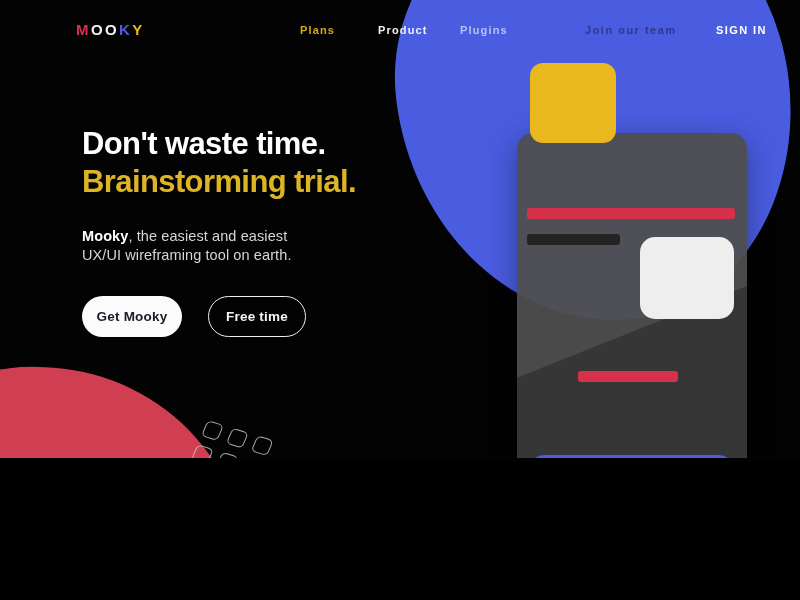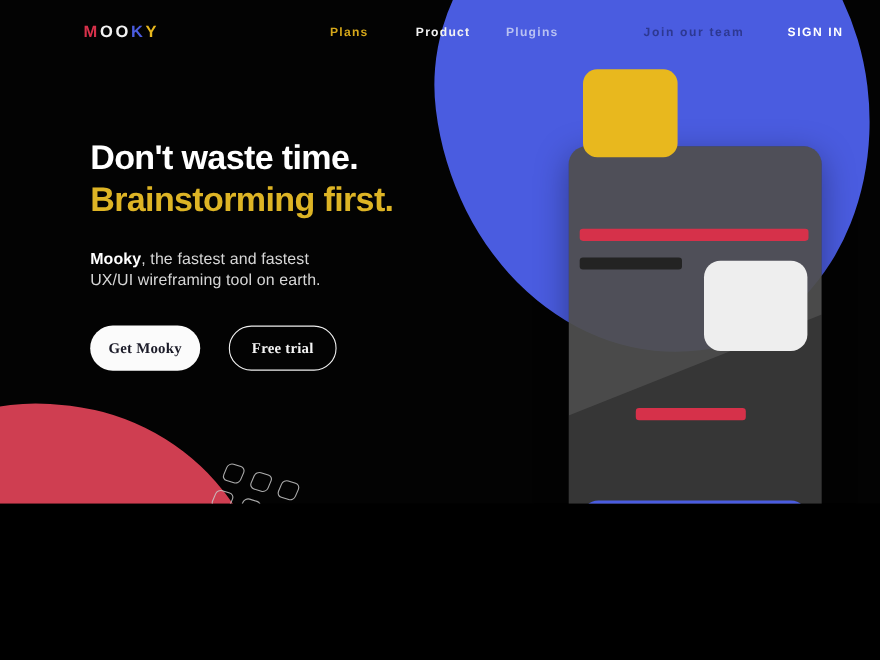--- a/index.html
+++ b/index.html
@@ -114,21 +114,20 @@
     color: #d6d6d6;
     letter-spacing: 0.1px;
   }
   .subcopy b { color: #ffffff; font-weight: bold; }
 
   .cta-row {
     margin-top: 31px;
     display: flex;
     align-items: center;
     gap: 26px;
-    font-family: Liberation Serif, serif;
   }
   .btn {
     box-sizing: border-box;
     height: 41px;
     border-radius: 21px;
     display: flex;
     align-items: center;
     justify-content: center;
     font-size: 13.5px;
     font-weight: bold;
@@ -275,28 +274,28 @@
       <a class="nav-item nav-join">Join our team</a>
       <a class="nav-item nav-signin">SIGN IN</a>
     </nav>
 
   </div>
 
   <div class="hero">
 
     <h1 class="headline">
       <span class="line1">Don't waste time.</span>
-      <span class="line2">Brainstorming first.</span>
+      <span class="line2">Brainstorming trial.</span>
     </h1>
 
-    <p class="subcopy"><b>Mooky</b><span>, the fastest and fastest</span><br><span>UX/UI wireframing tool on earth.</span></p>
+    <p class="subcopy"><b>Mooky</b><span>, the easiest and easiest</span><br><span>UX/UI wireframing tool on earth.</span></p>
 
     <div class="cta-row">
       <div class="btn btn-primary">Get Mooky</div>
-      <div class="btn btn-secondary">Free trial</div>
+      <div class="btn btn-secondary">Free time</div>
     </div>
 
   </div>
 
   <div class="mock">
     <div class="mock-card"></div>
     <div class="mock-card-light"></div>
   </div>
   <div class="sq-yellow"></div>
   <div class="bar-red-1"></div>

